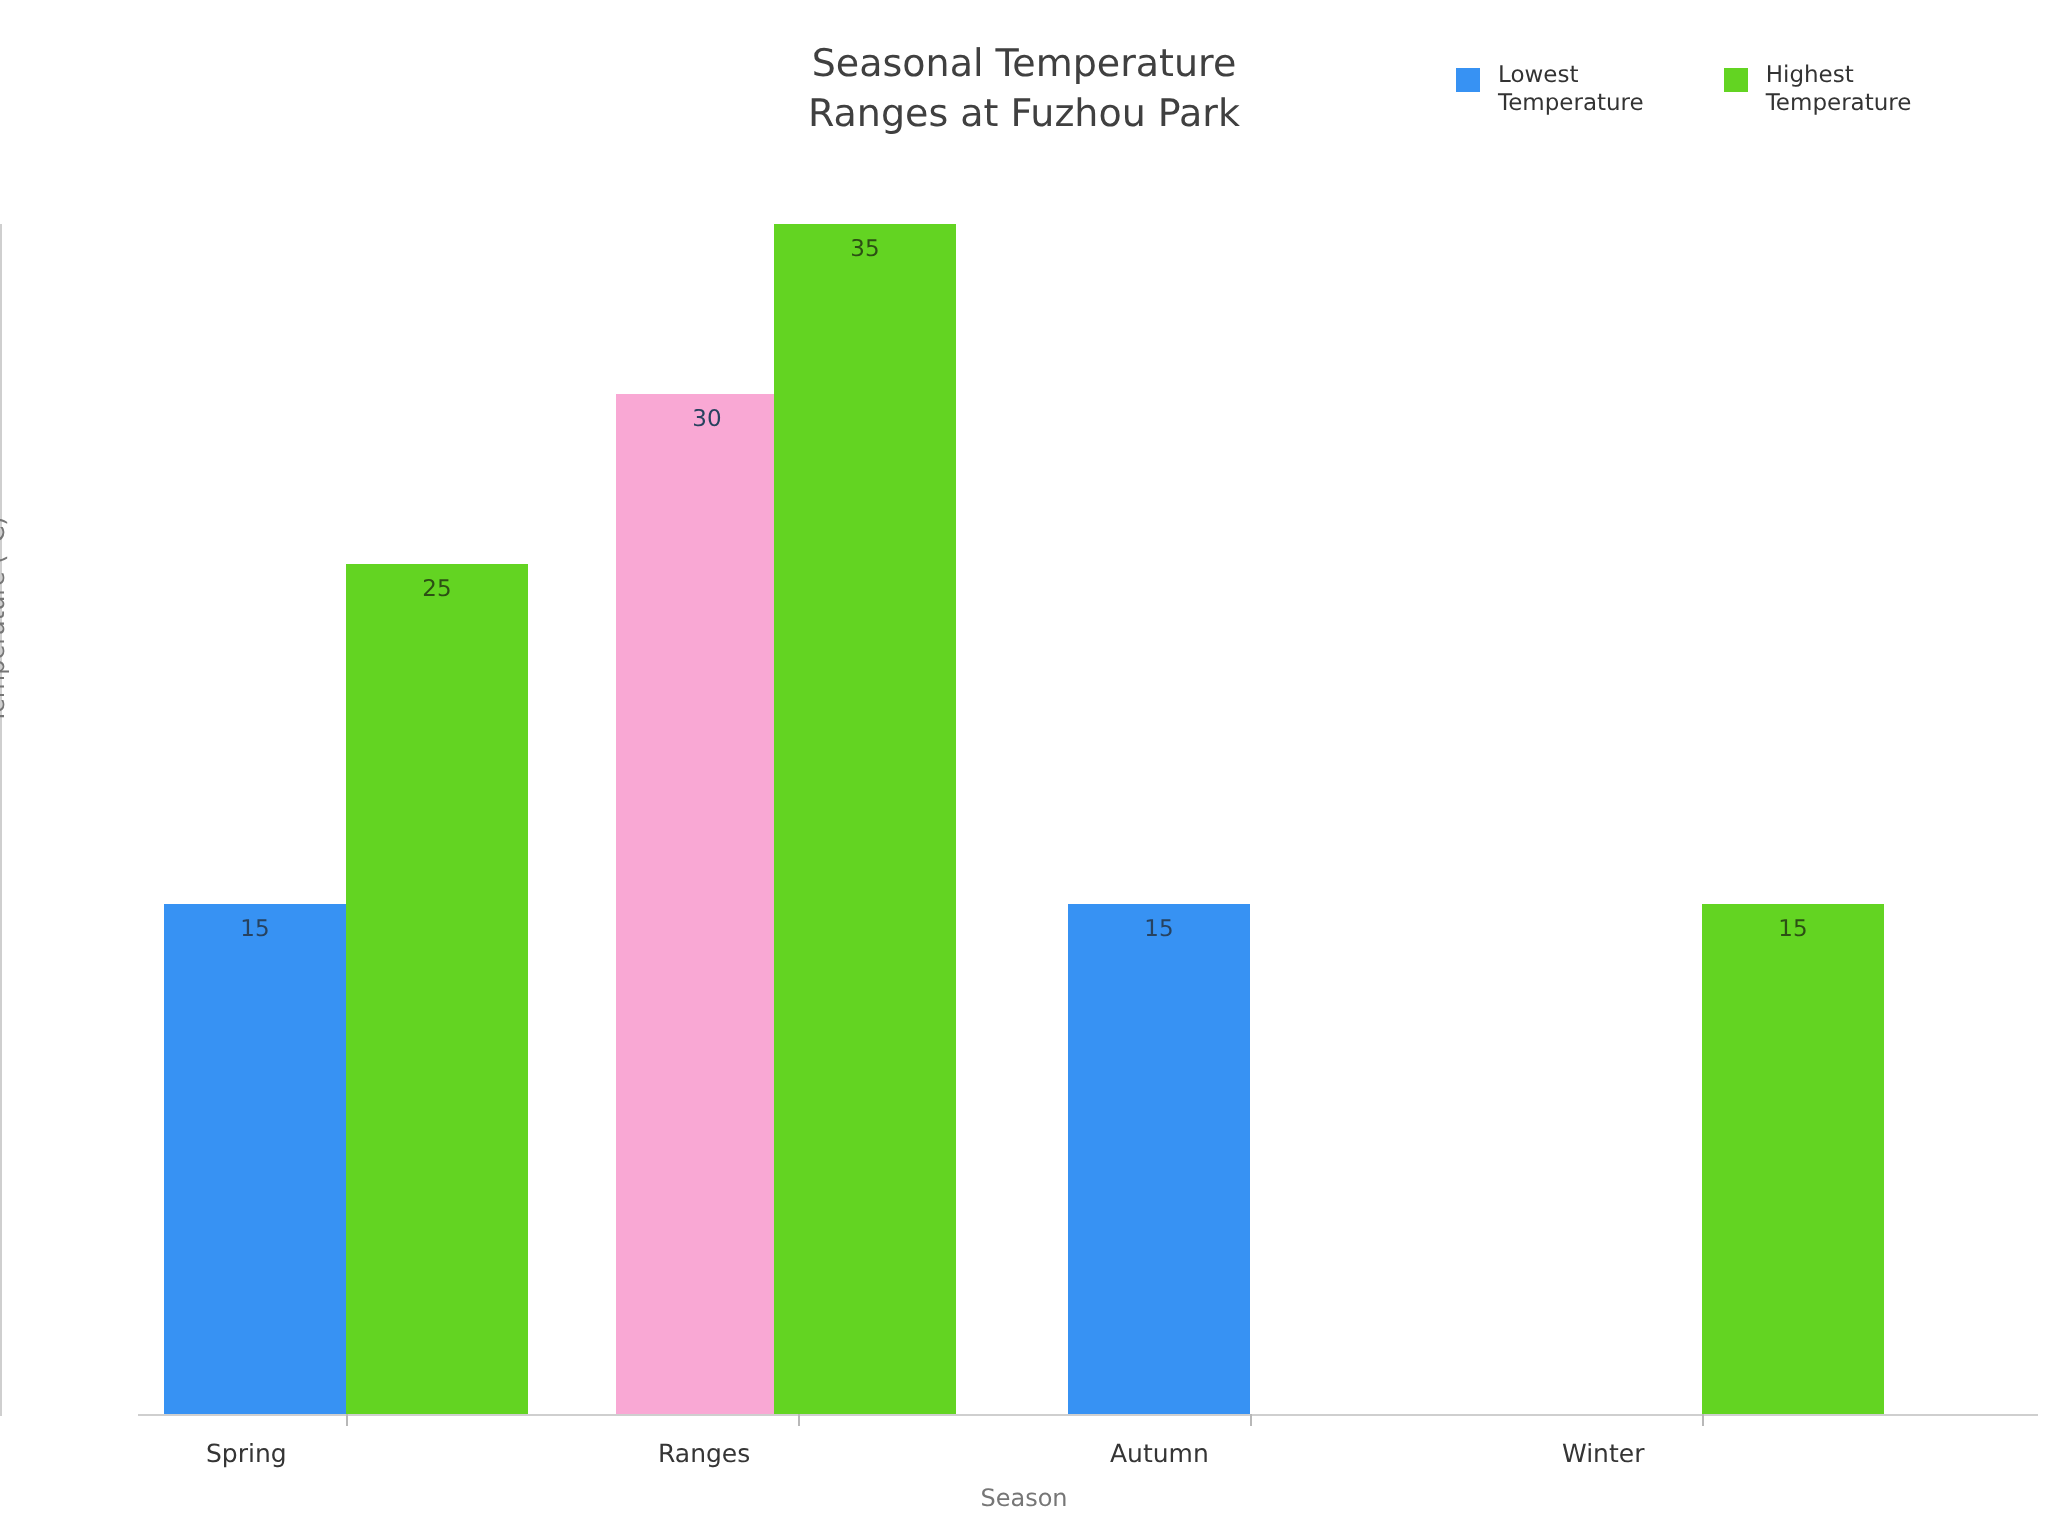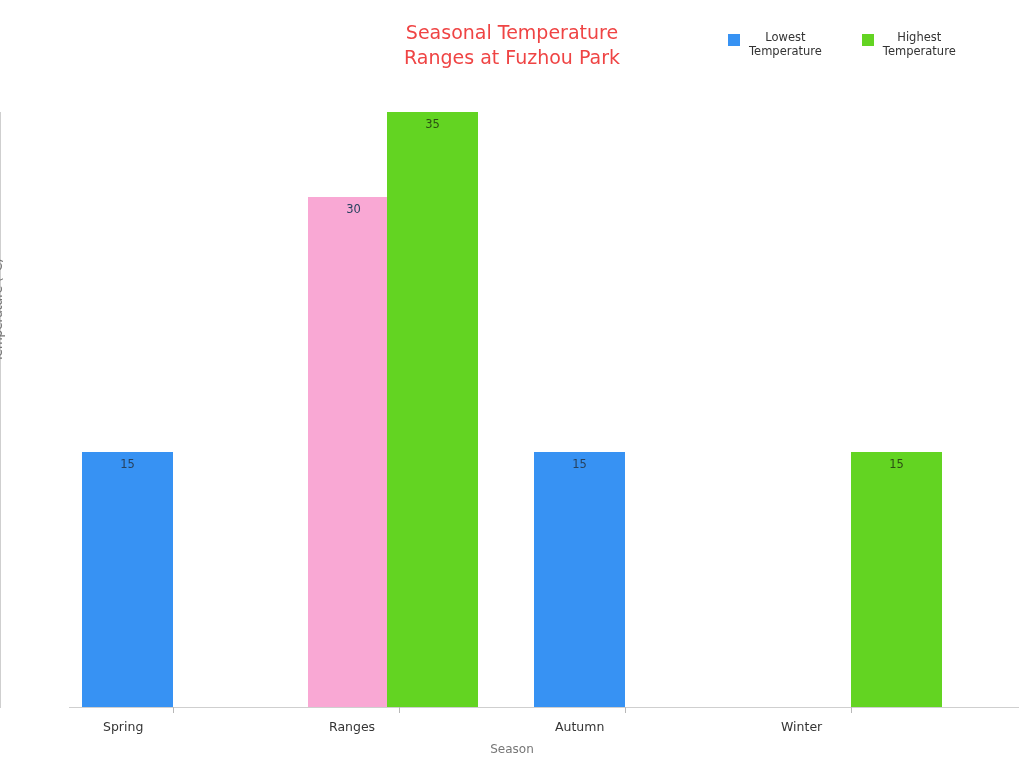--- a/index.html
+++ b/index.html
@@ -23,41 +23,40 @@
 
   
   #chart-title {
     position: absolute;
     left: 300px;
     top: 20px;
     width: 424px;
     text-align: center;
     font-size: 19px;
     line-height: 25px;
-    color: #ef4444;
+    color: #404040;
     font-family: "DejaVu Sans", sans-serif;
     white-space: pre-line;
   }
 
   
   #legend {
     position: absolute;
     left: 728px;
     top: 30px;
     display: flex;
     flex-direction: row;
     align-items: flex-start;
     gap: 40px;
   }
   .legend-entry {
     display: flex;
     flex-direction: row;
     align-items: flex-start;
     gap: 9px;
-    text-align: center;
   }
   .legend-swatch {
     width: 12px;
     height: 12px;
     margin-top: 4px;
     flex: 0 0 auto;
   }
   .legend-label {
     font-size: 11.5px;
     line-height: 14px;
@@ -239,20 +238,23 @@
     </div>
   </div>
 
   <div id="xlabel">Season</div>
 
   <div id="bars-layer">
 
     <div class="bar lowest" style="left:13px; width:91px; height:255px; background:#3792f3">
       <span class="bar-value">15</span>
     </div>
+    <div class="bar highest" style="left:104px; width:91px; height:425px; background:#63d422">
+      <span class="bar-value">25</span>
+    </div>
 
     <div class="bar lowest" style="left:239px; width:91px; height:510px; background:#f9a8d4">
       <span class="bar-value">30</span>
     </div>
     <div class="bar highest" style="left:318px; width:91px; height:595px; background:#63d422">
       <span class="bar-value">35</span>
     </div>
 
     <div class="bar lowest" style="left:465px; width:91px; height:255px; background:#3792f3">
       <span class="bar-value">15</span>

